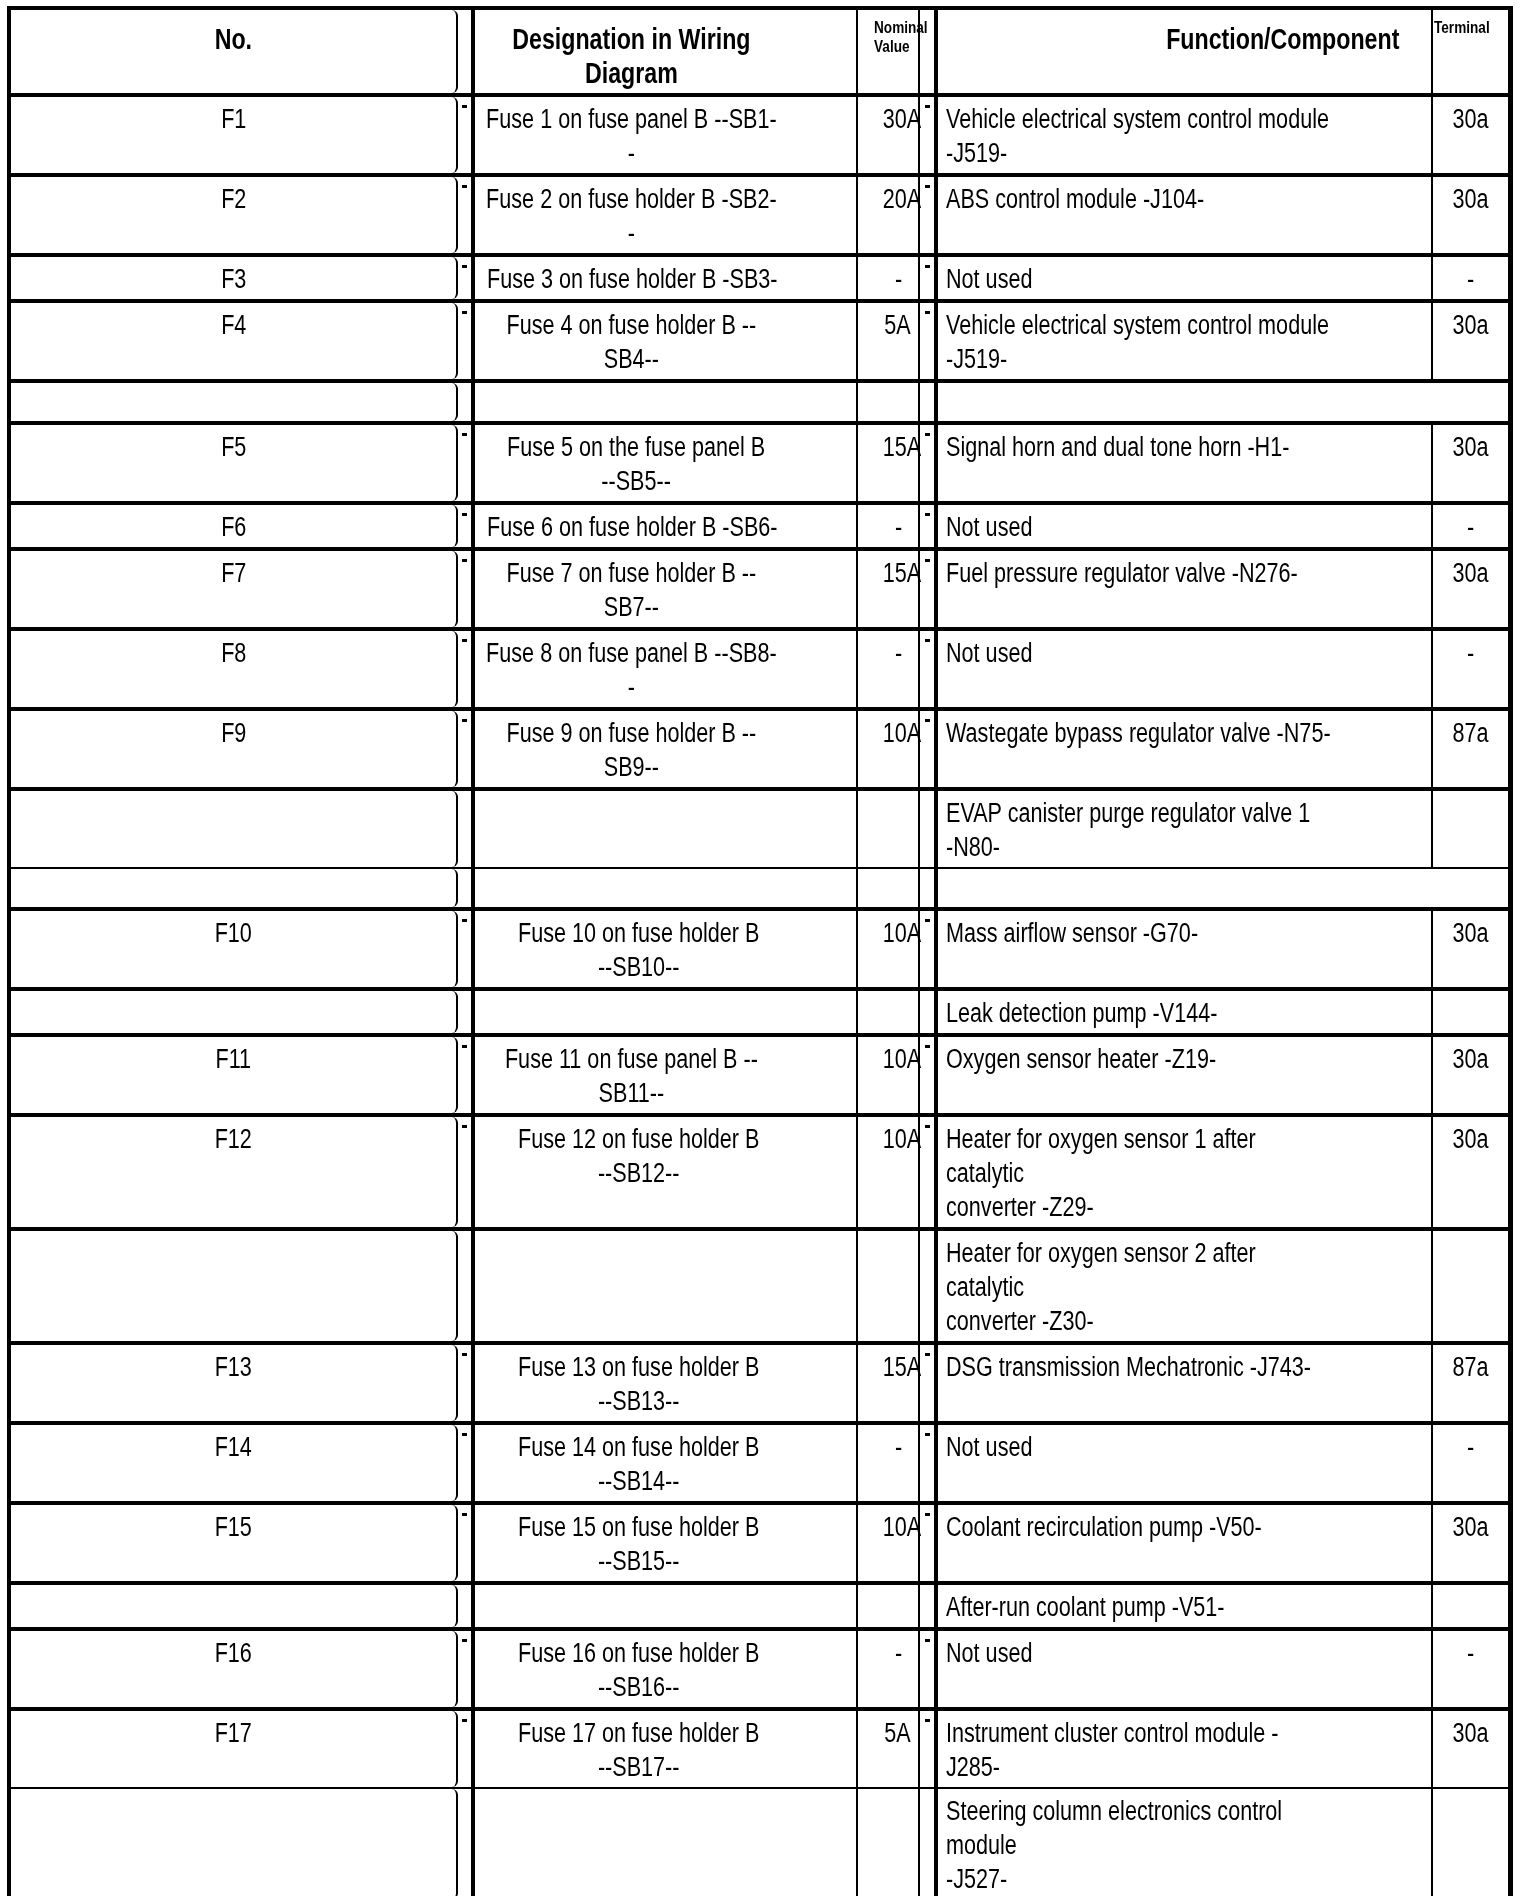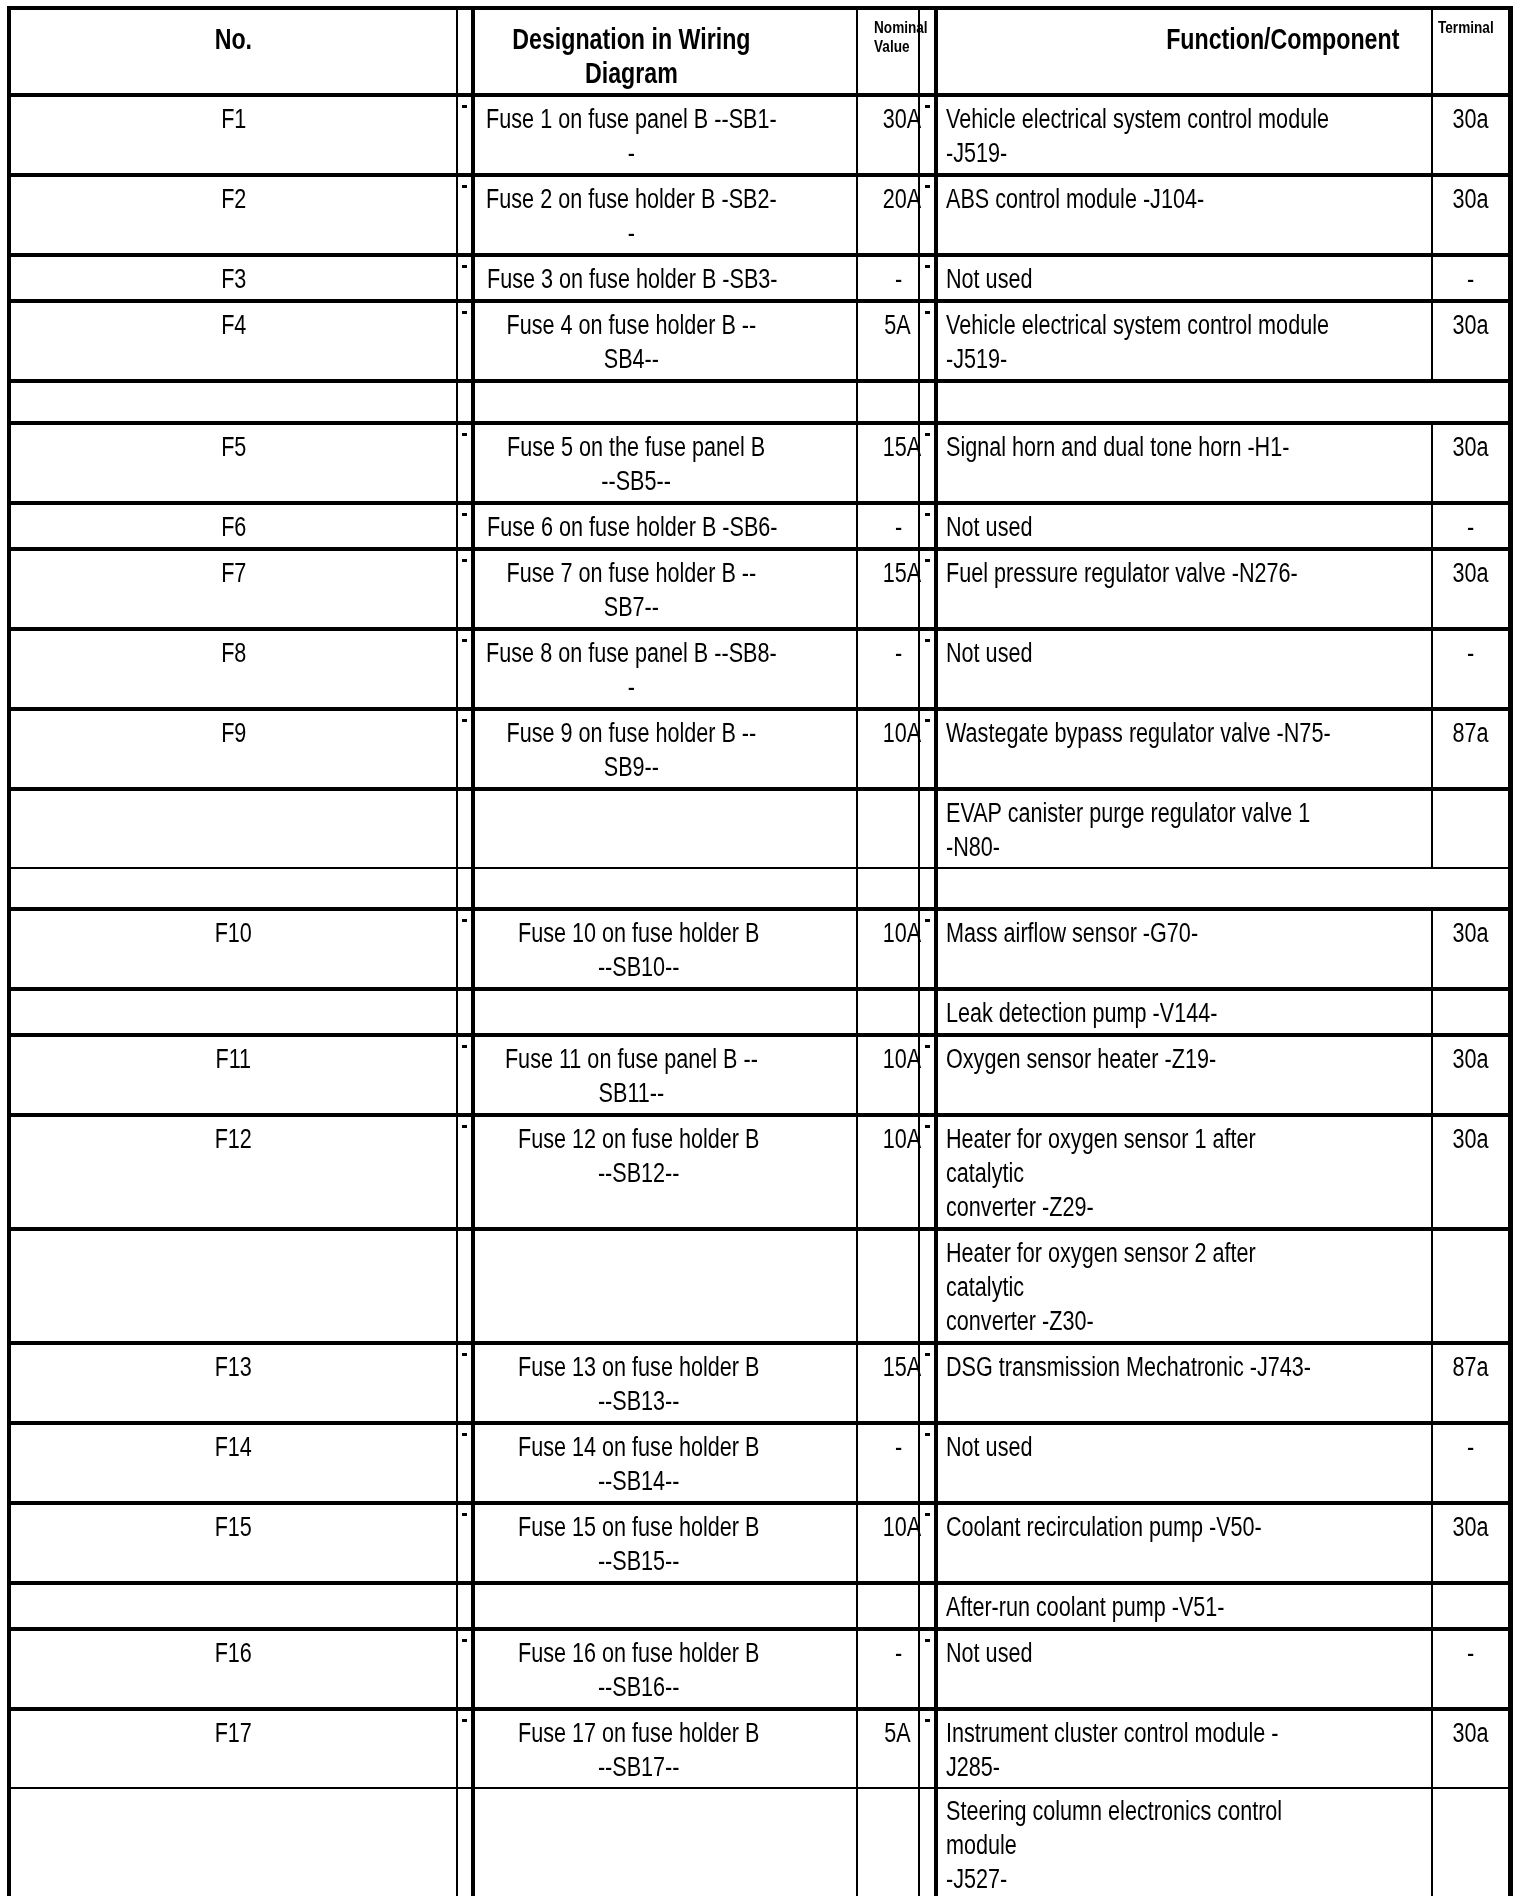--- a/index.html
+++ b/index.html
@@ -12,39 +12,39 @@
   .row{
     display:grid;
     grid-template-columns:447px 17px 383px 62px 18px 495px 75px;
     border-top:4px solid #000;
   }
   .row.thin{border-top-width:2px;}
   .row.hdr{border-top:none;min-height:66px;}
   .row.tall{min-height:68px;}
   .row.short{min-height:38px;}
   .c{box-sizing:border-box;overflow:visible;}
-  .c1{border-right:2px solid #000;text-align:center;padding-top:5px;}
+  .c1{border-right:2px solid #000;text-align:center;padding-top:5px;border-radius:6px;}
   .c2{border-right:4px solid #000;}
   .c3{border-right:2px solid #000;padding:5px 2px 3px 8px;text-align:center;}
   .c4{border-right:2px solid #000;text-align:center;padding-top:5px;margin-left:20px;}
   .c5{border-right:4px solid #000;}
   .c6{border-right:2px solid #000;padding:5px 2px 3px 8px;}
   .c7{text-align:center;padding-top:5px;}
   .tx{
     display:inline-block;font-size:27px;line-height:34px;
     white-space:pre-line;transform:scaleX(0.8);transform-origin:left top;
   }
   .cen .tx{transform-origin:center top;}
   .hdr .c{padding-top:12px;}
   .hdr .tx{font-weight:bold;font-size:29px;}
   .hdr .c1{text-align:center;}
   .hdr .c6{text-align:right;padding-left:40px;}
   .hdr .h-sm .tx{font-size:17px;line-height:19px;margin-left:-6px;}
   .hdr .c4{text-align:left;padding-left:2px;padding-top:8px;}
-  .hdr .c7{text-align:right;padding-left:2px;padding-top:8px;}
+  .hdr .c7{text-align:center;padding-left:2px;padding-top:8px;}
   .mark{width:5px;height:3px;background:#000;margin:8px auto 0;}
 </style>
 </head>
 <body>
 
 <div class="sheet">
   <div class="fuse-table">
 
     <div class="row hdr">
       <div class="c c1 cen"><span class="tx">No.</span></div>

